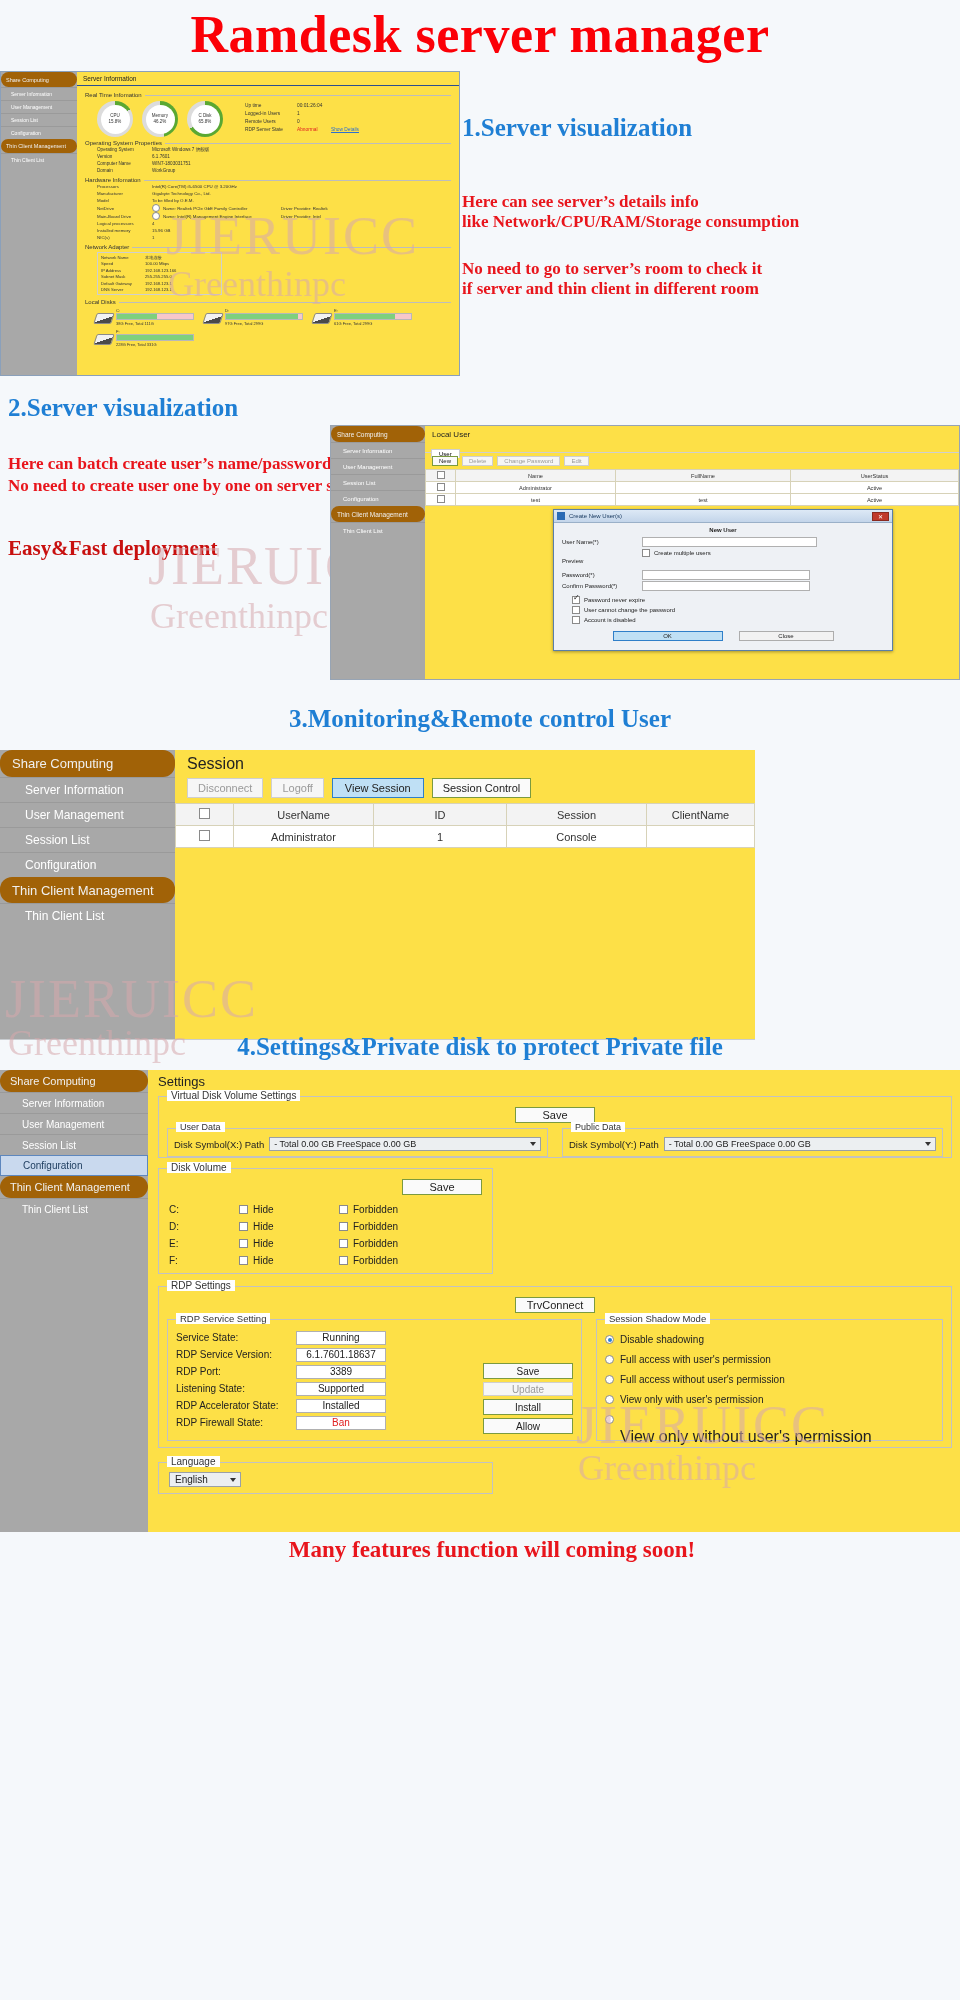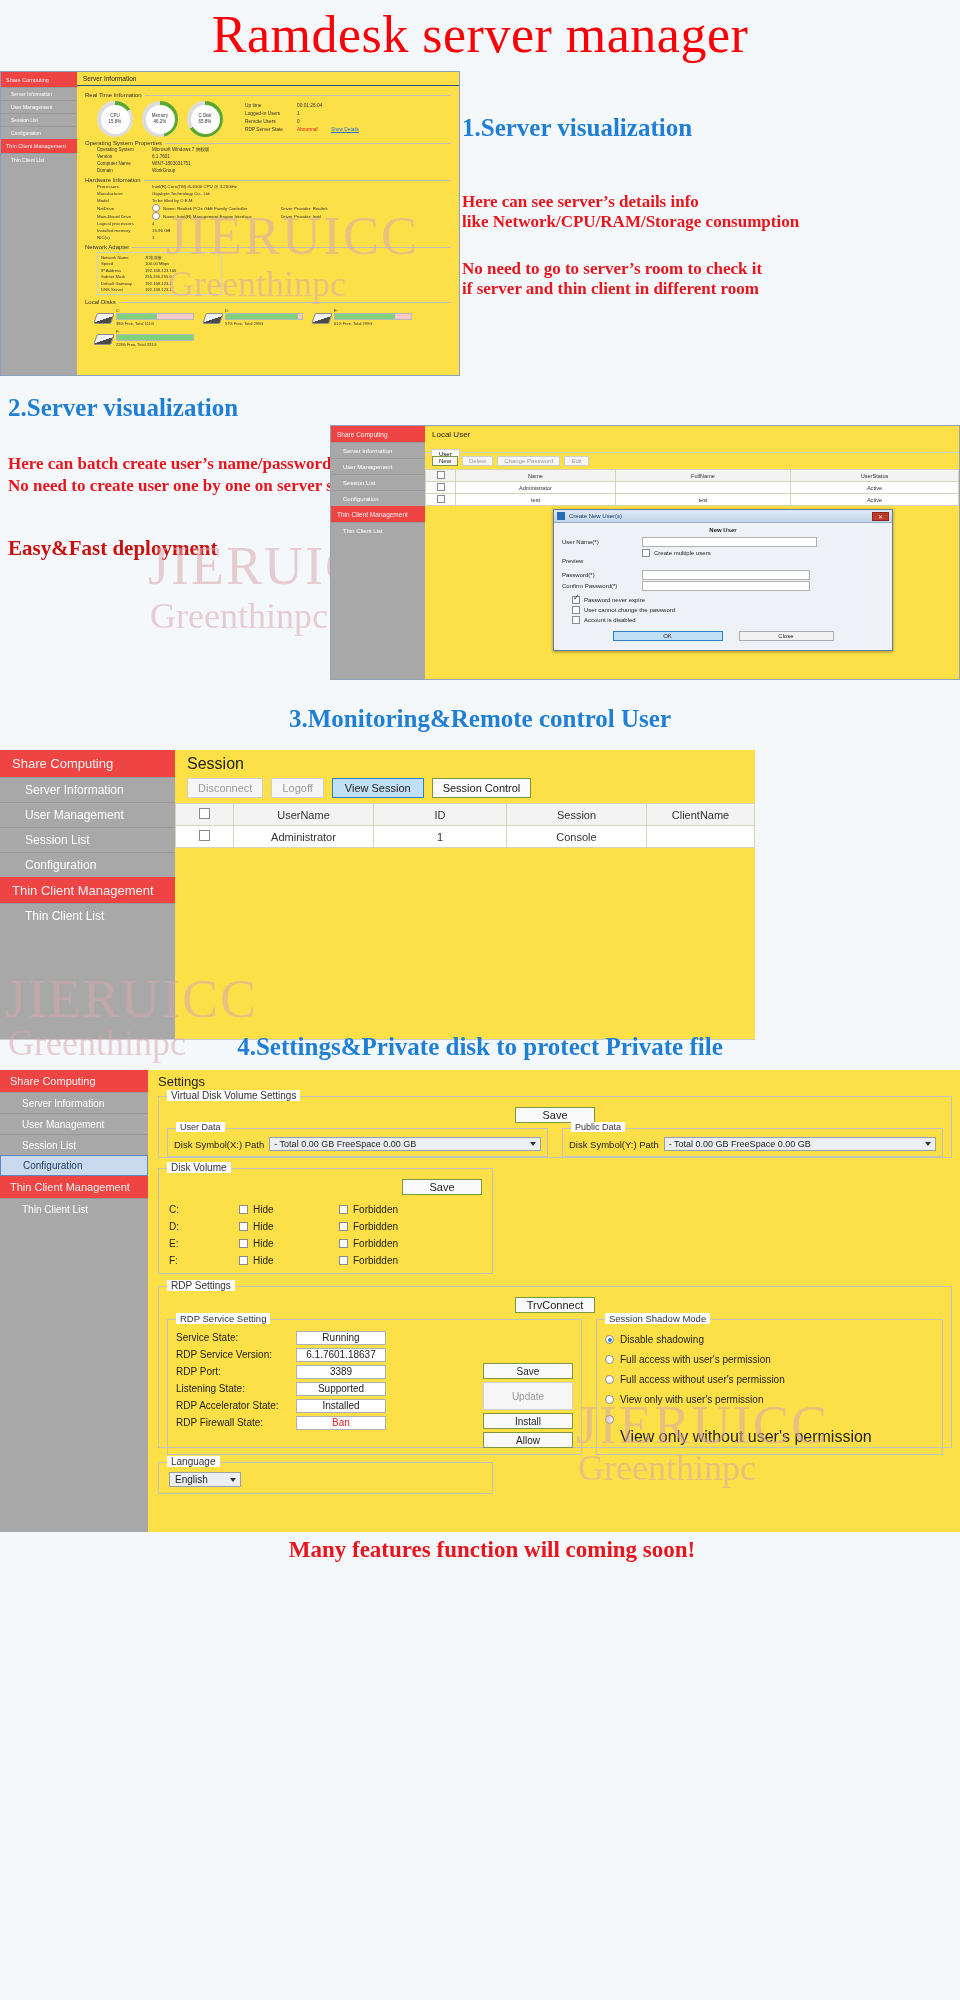--- a/index.html
+++ b/index.html
@@ -14,21 +14,21 @@
   .page { position:relative; width:960px; height:2000px; background:#f5f8fb; }
 
   
   .banner {
     width:960px; height:70px;
     display:flex; align-items:center; justify-content:center;
     background:#f5f8fb;
   }
   .banner-title {
     font-family:"Liberation Serif", serif;
-    font-size:52px; font-weight:normal; color:#fb0007;
+    font-size:52px; font-weight:bold; color:#fb0007;
     letter-spacing:0.5px; line-height:1;
   }
 
   
   .sec-head {
     font-family:"Liberation Serif", serif;
     font-size:25px; font-weight:bold; color:#1f7fd4;
   }
   .sec-head-center {
     font-family:"Liberation Serif", serif;
@@ -51,21 +51,21 @@
   
   .wm { position:absolute; pointer-events:none; color:#d7a9ad; opacity:.55;
         font-family:"Liberation Serif", serif; font-weight:normal; white-space:nowrap; }
   .wm-a { font-size:54px; letter-spacing:2px; }
   .wm-b { font-size:36px; }
 
   
   .app { position:absolute; display:flex; background:#fff;
          border:1px solid #b9c0c7; }
   .sidebar { background:#a8a8a8; flex:0 0 auto; }
-  .sb-group { background:#ef4444; color:#f0f0f0; }
+  .sb-group { background:#a16207; color:#f0f0f0;border-radius:12px; }
   .sb-item  { background:#a8a8a8; color:#ffffff; border-top:1px solid #9a9a9a;}
   .sb-item.sel { background:#c9d9ee; color:#1b3a5c; }
   .sb-fill { background:#a8a8a8; flex:1 1 auto; }
   .content { flex:1 1 auto; background:#fde047; position:relative; overflow:hidden; }
   .ct-title { color:#222; }
   .ct-rule { border-bottom:1px solid #2b4e8f; }
 
   
   .gb { position:relative; border:1px solid #c2c2c2; }
   .gb > .gb-label {
@@ -697,21 +697,21 @@
                   <span style="width:120px;font-size:10px;color:#222;">RDP Accelerator State:</span>
                   <span class="fld" style="width:90px;height:14px;font-size:10px;">Installed</span>
                   </div>
                 <div style="display:flex;align-items:center;height:17px;">
                   <span style="width:120px;font-size:10px;color:#222;">RDP Firewall State:</span>
                   <span class="fld red" style="width:90px;height:14px;font-size:10px;">Ban</span>
                   </div>
               </div>
               <div style="width:90px;padding-top:34px;display:flex;flex-direction:column;gap:3px;">
                 <span class="btn green" style="height:16px;font-size:10px;">Save</span>
-                <span class="btn dis" style="height:28px;font-size:10px;">Update</span>
+                <span class="btn dis" style="height:14px;font-size:10px;">Update</span>
                 <span class="btn green" style="height:16px;font-size:10px;">Install</span>
                 <span class="btn green" style="height:16px;font-size:10px;">Allow</span>
               </div>
             </div>
           </div>
 
           <div class="gb" style="flex:1; padding:9px 8px 6px 8px;">
             <span class="gb-label" style="font-size:9.5px;">Session Shadow Mode</span>
             <div>
               <div style="display:flex;align-items:center;height:20px;gap:6px;">

